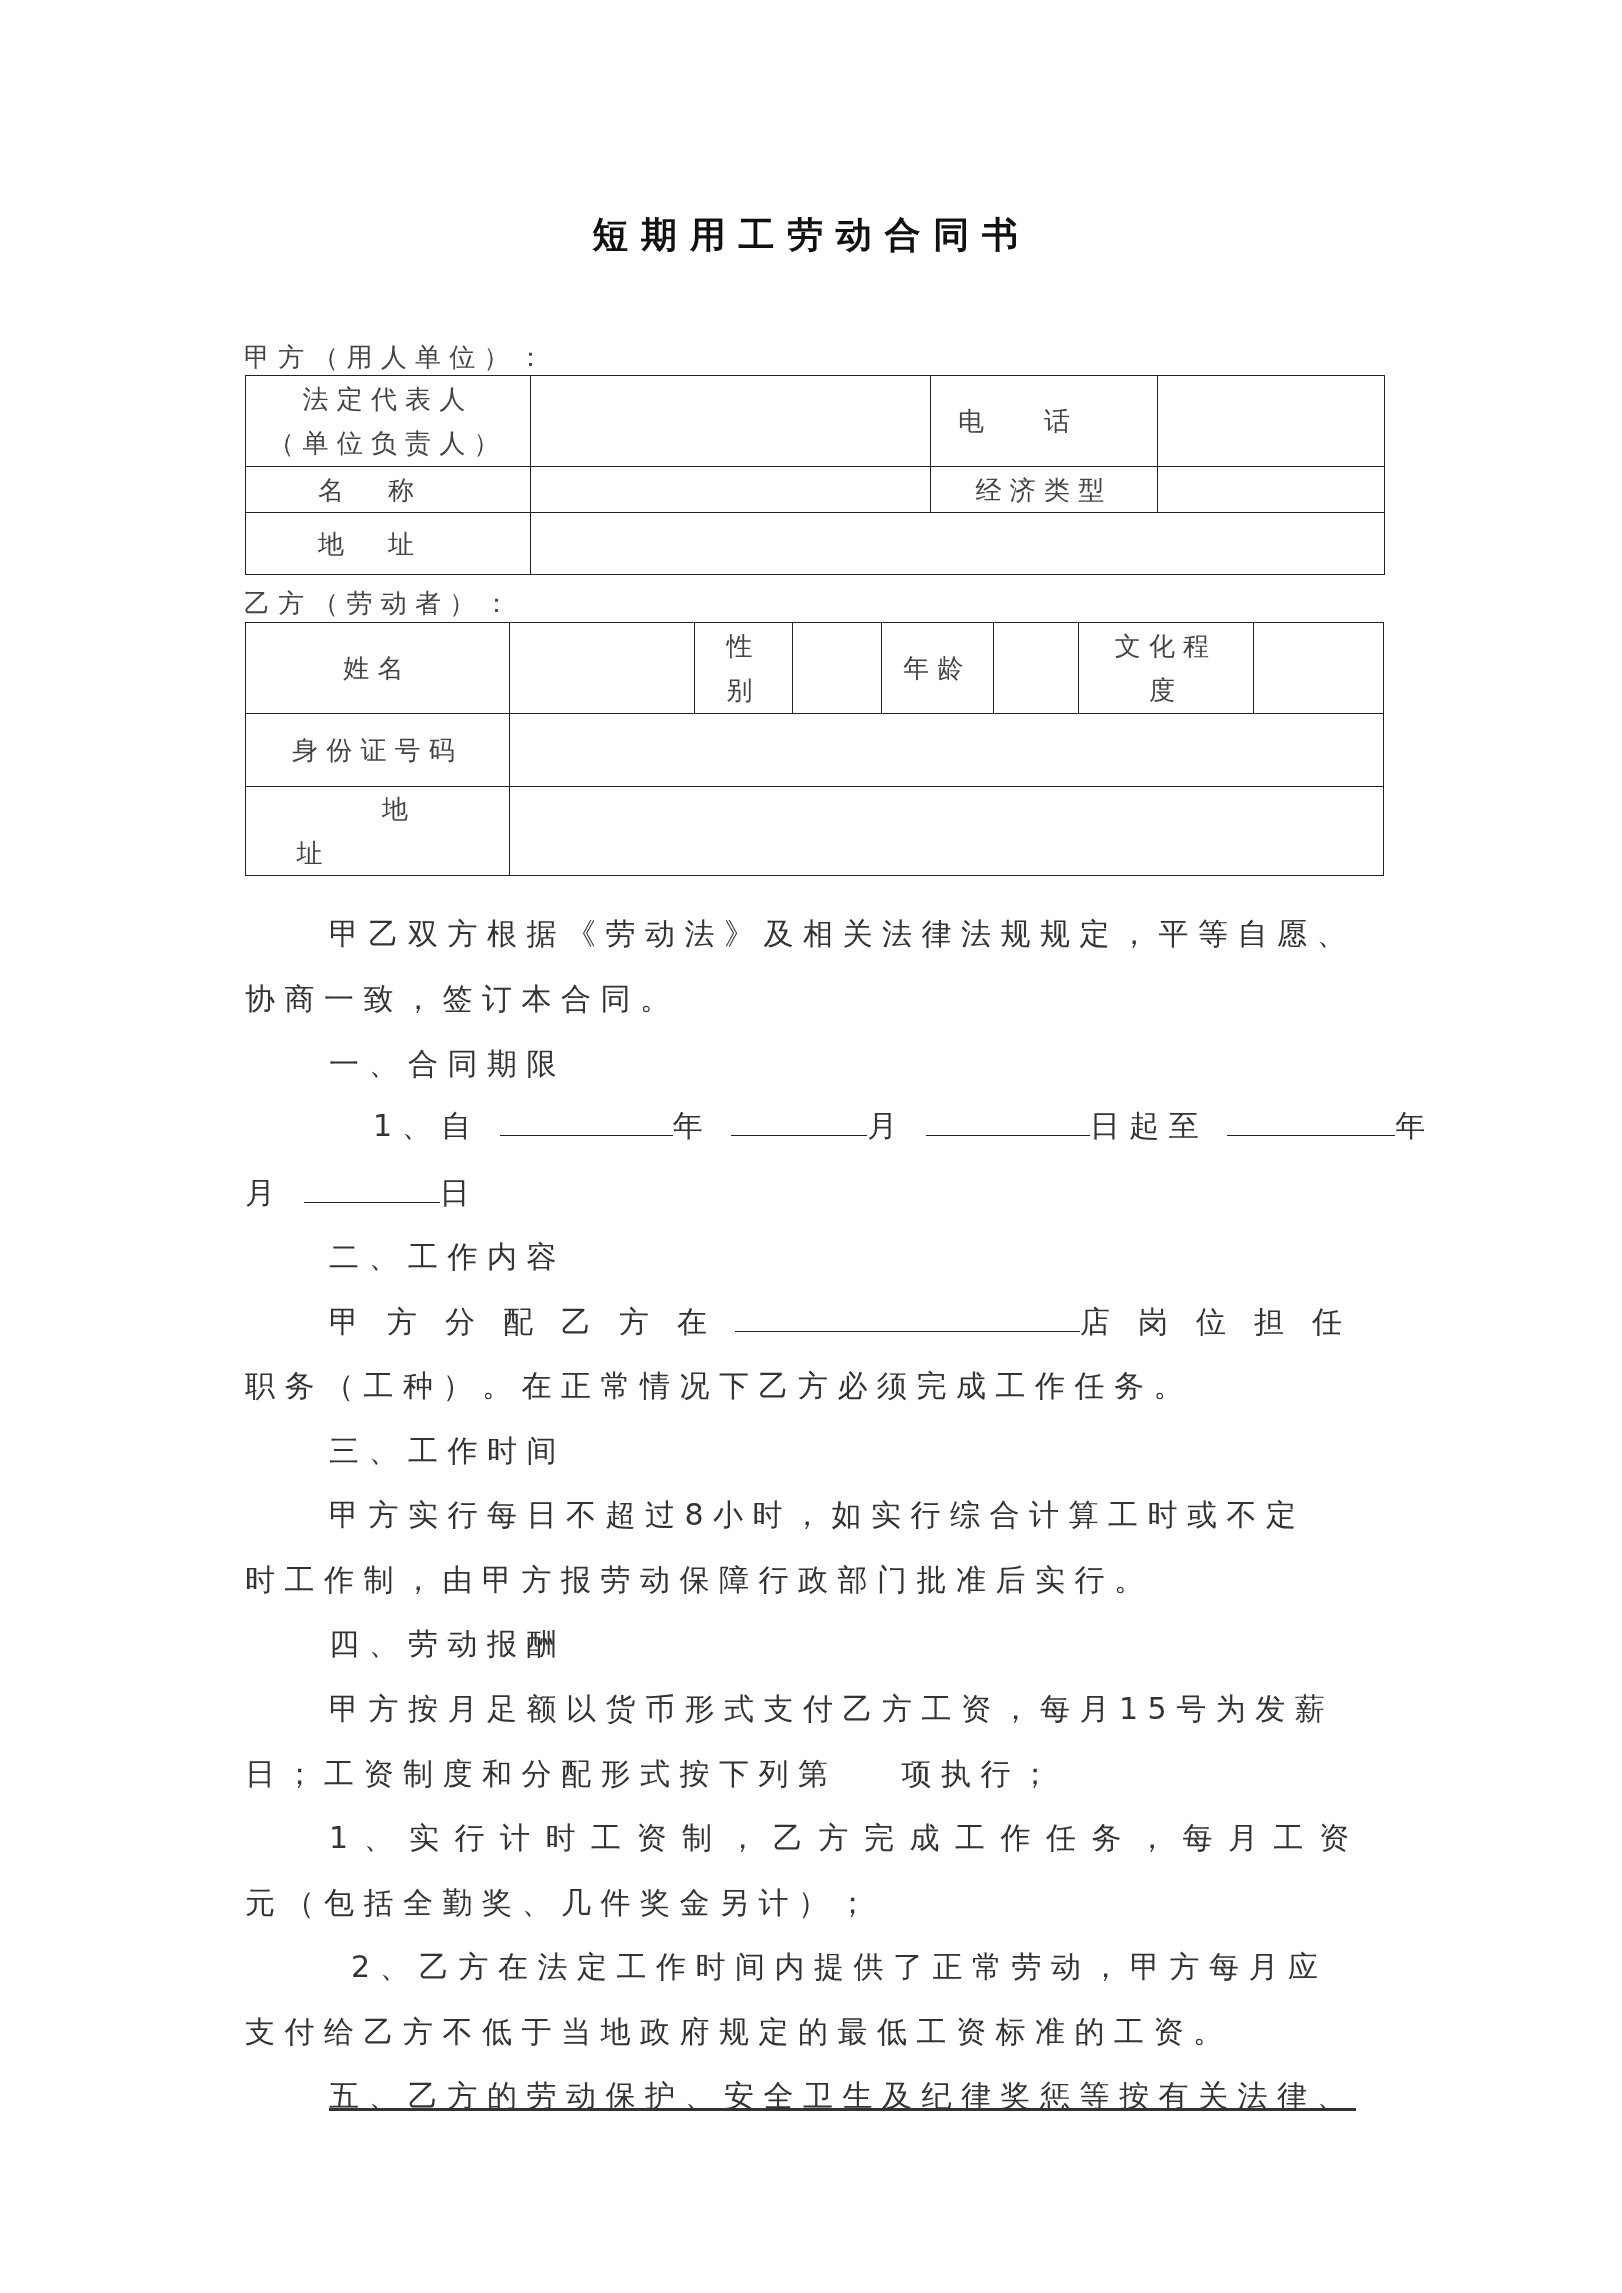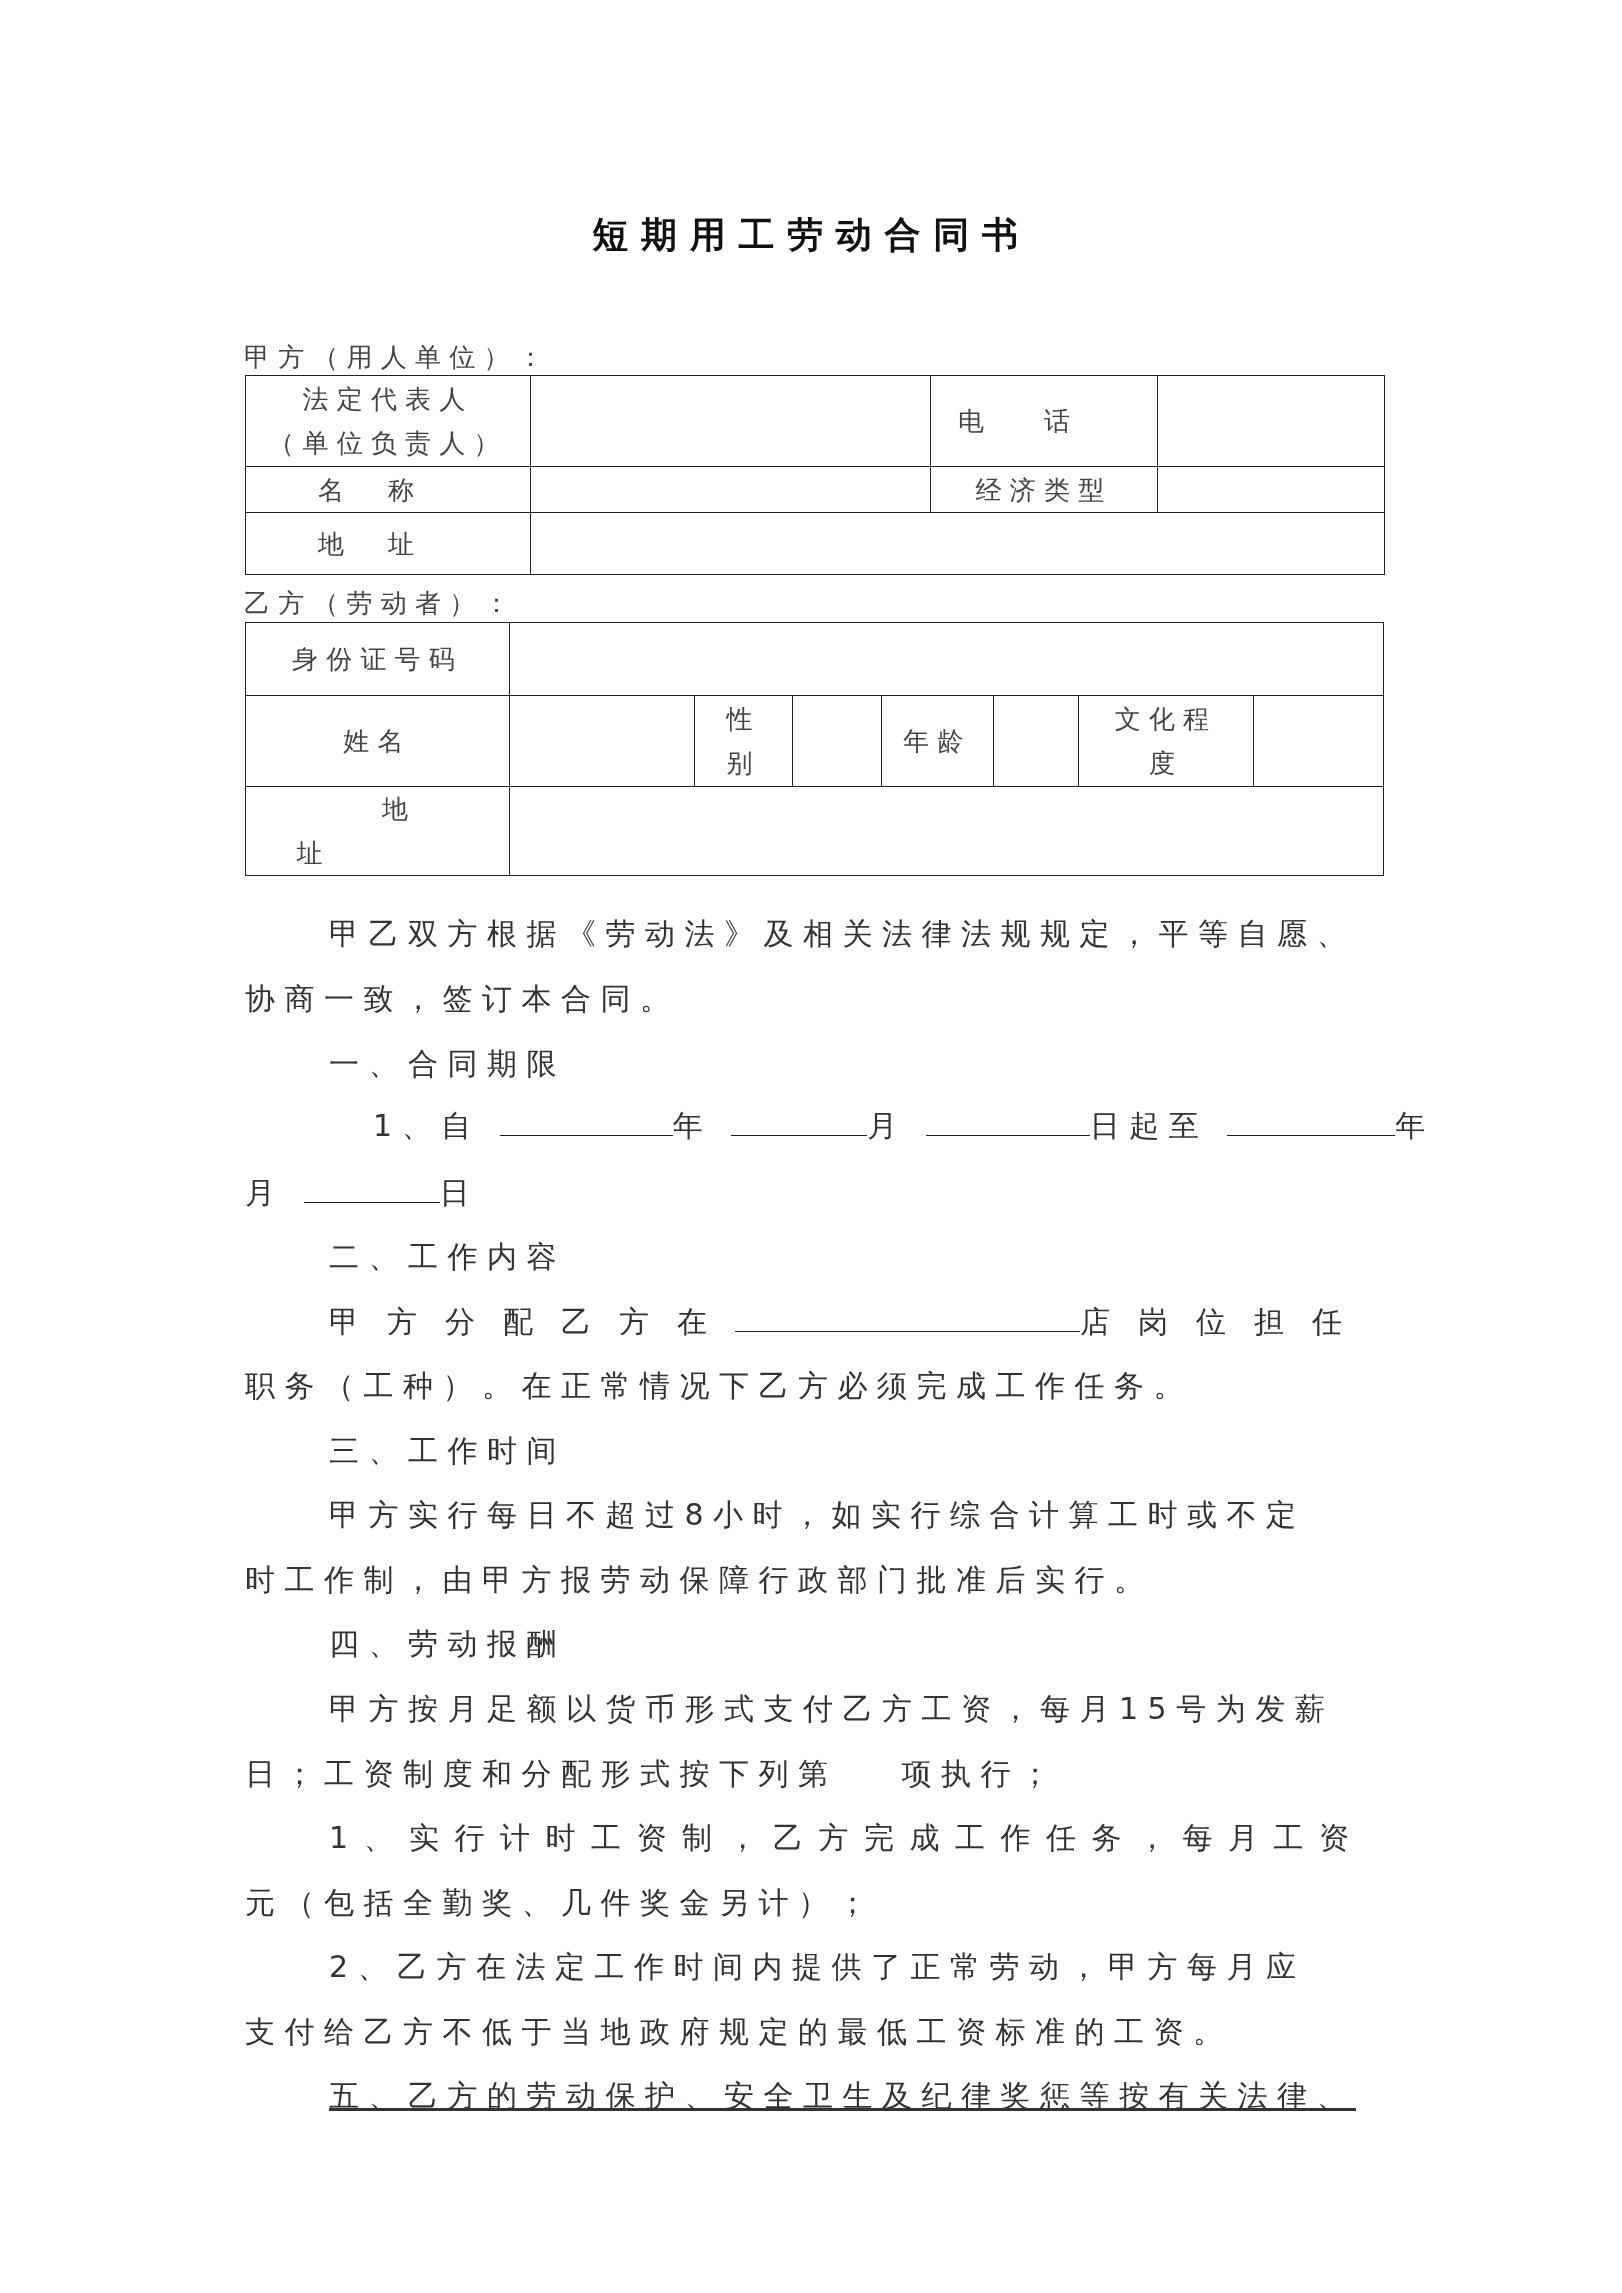--- a/index.html
+++ b/index.html
@@ -65,39 +65,39 @@
     <col style="width:264px">
       <col style="width:185px">
       <col style="width:98px">
       <col style="width:89px">
     <col style="width:112px">
       <col style="width:85px">
       <col style="width:175px">
       <col style="width:130px">
   </colgroup>
   <tbody>
-      <tr style="height:73px;">
-    <td>身份证号码</td>
-    <td colspan="7"></td>
-  </tr>
-  <tr style="height:91px;">
+      <tr style="height:91px;">
     <td>姓名</td>
     <td></td>
     <td>
       <div>性</div>
       <div>别</div>
     </td>
     <td></td>
     <td>年龄</td>
     <td></td>
     <td>
       <div>文化程</div>
       <div>度</div>
     </td>
     <td></td>
+  </tr>
+  <tr style="height:73px;">
+    <td>身份证号码</td>
+    <td colspan="7"></td>
   </tr>
   <tr style="height:62px;">
     <td style="text-align:center;"><span style="letter-spacing:136px; margin-left:136px;">地址</span></td>
     <td colspan="7"></td>
   </tr>
 </tbody>
   </table>
 
 <div class="body-line indent" style="top:916px;">甲乙双方根据《劳动法》及相关法律法规规定，平等自愿、</div>
 <div class="body-line" style="top:981px;">协商一致，签订本合同。</div>
@@ -126,17 +126,17 @@
 <div class="body-line indent" style="top:1497px;">甲方实行每日不超过8小时，如实行综合计算工时或不定</div>
 <div class="body-line" style="top:1562px;">时工作制，由甲方报劳动保障行政部门批准后实行。</div>
 
 <div class="body-line indent" style="top:1626px;">四、劳动报酬</div>
 <div class="body-line indent" style="top:1691px;">甲方按月足额以货币形式支付乙方工资，每月15号为发薪</div>
 <div class="body-line" style="top:1756px;">
   <span>日；工资制度和分配形式按下列第</span><span style="display:inline-block; width:64px;"></span><span>项执行；</span>
 </div>
 <div class="body-line indent" style="top:1820px; letter-spacing:15.5px;">1、实行计时工资制，乙方完成工作任务，每月工资</div>
 <div class="body-line" style="top:1885px;">元（包括全勤奖、几件奖金另计）；</div>
-<div class="body-line indent" style="top:1949px;">2、乙方在法定工作时间内提供了正常劳动，甲方每月应</div>
+<div class="body-line indent" style="top:1949px;margin-left:22px;">2、乙方在法定工作时间内提供了正常劳动，甲方每月应</div>
 <div class="body-line" style="top:2014px;">支付给乙方不低于当地政府规定的最低工资标准的工资。</div>
 
 <div class="body-line indent" style="top:2078px;text-decoration:underline;">五、乙方的劳动保护、安全卫生及纪律奖惩等按有关法律、</div>
 
 
 </body></html>

